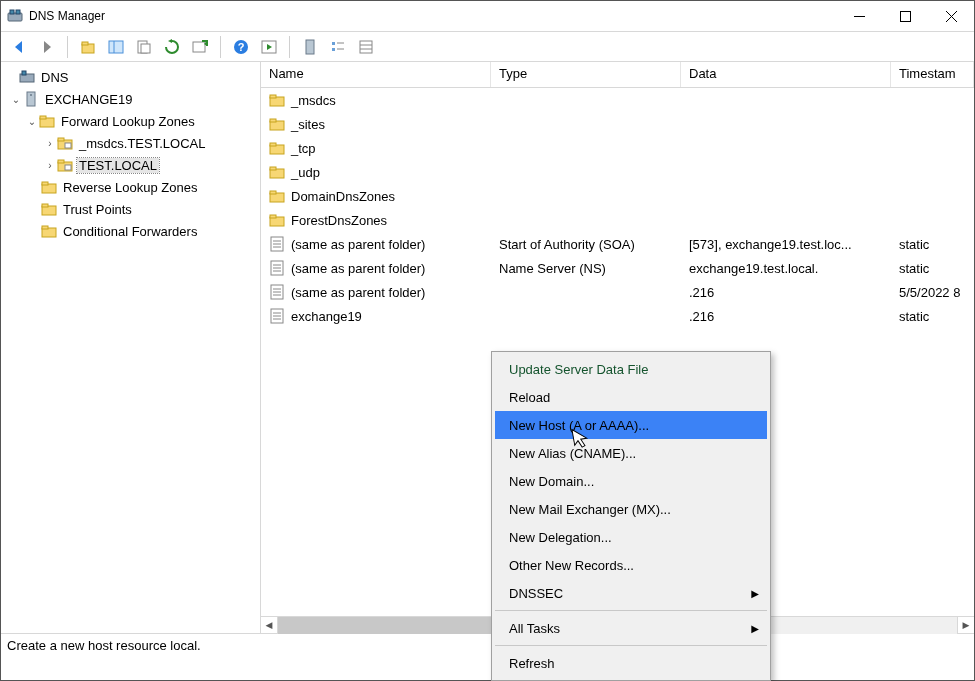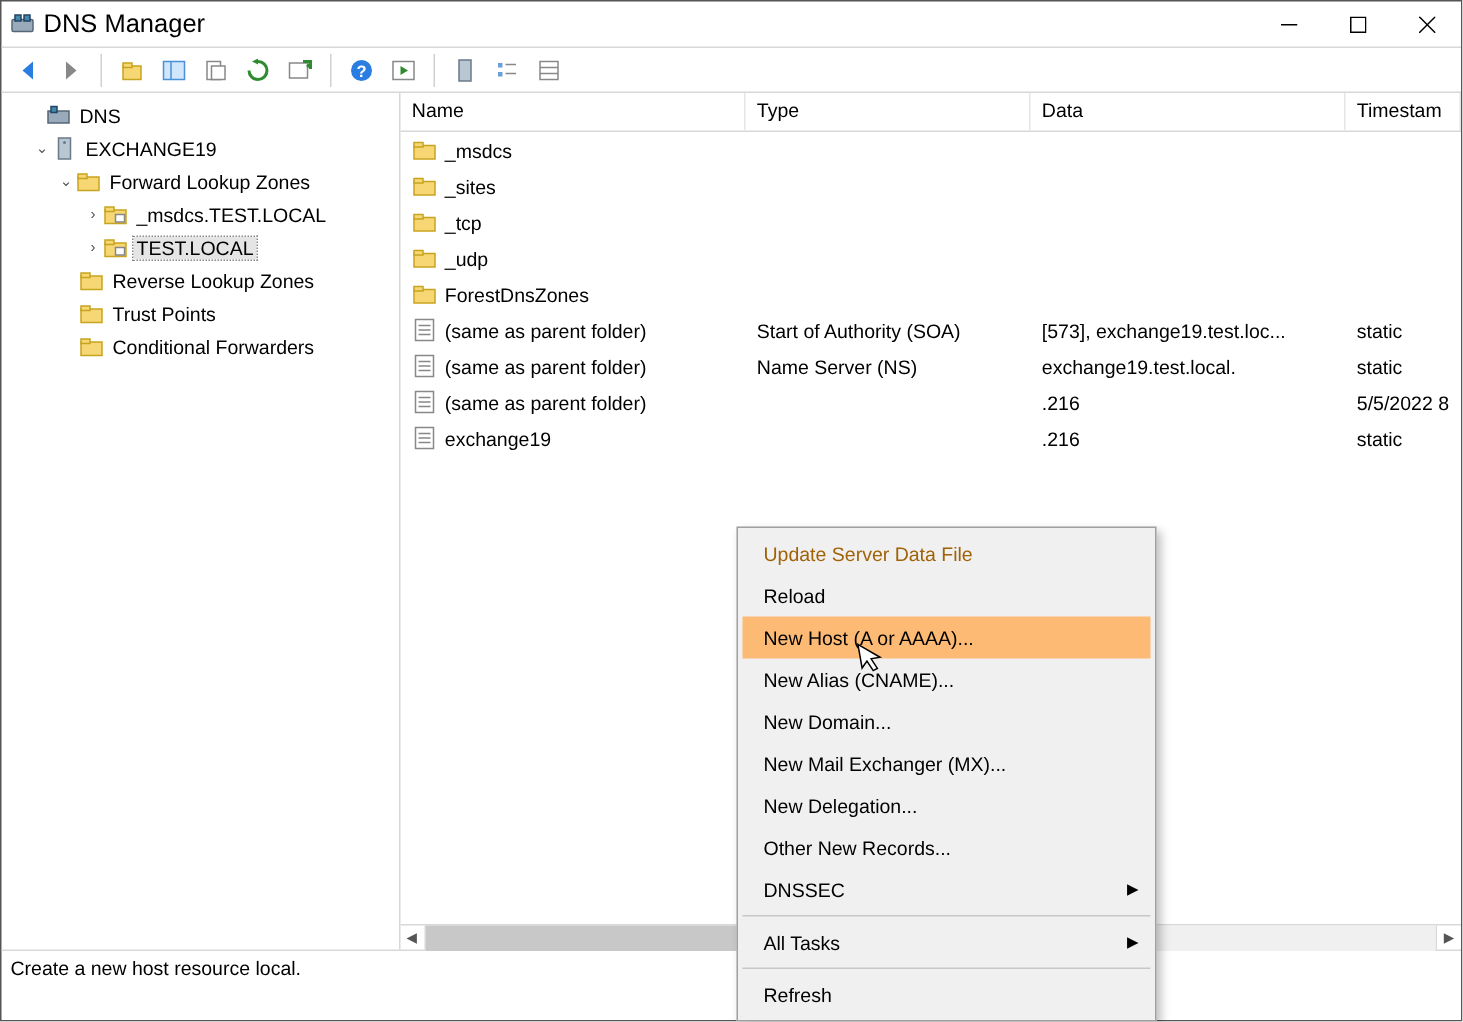--- a/index.html
+++ b/index.html
@@ -5,34 +5,34 @@
   * { box-sizing: border-box; }
   html, body {
     margin: 0; padding: 0; width: 975px; height: 681px;
     font-family: "Segoe UI", Tahoma, sans-serif; font-size: 13px;
     background: #fff; color: #000; overflow: hidden;
   }
   .window { width: 975px; height: 681px; border: 1px solid #555; background: #fff; position: relative; }
   
   .titlebar { height: 30px; display: flex; align-items: center; padding: 0 0 0 6px; }
   .titlebar .title-icon { width: 16px; height: 16px; margin-right: 6px; }
-  .titlebar .title-text { flex: 1; font-size: 17px; }
+  .titlebar .title-text { flex: 1; font-size: 12px; }
   .winbtns { display: flex; height: 30px; }
   .winbtn { width: 46px; display: flex; align-items: center; justify-content: center; cursor: default; }
   
   .menubar { height: 26px; display: flex; align-items: center; padding: 0 6px; border-top: 1px solid #e5e5e5; }
   .menubar .mi { padding: 0 10px; height: 26px; display: flex; align-items: center; cursor: default; }
   hr.sep { border: none; border-top: 1px solid #d8d8d8; margin: 0; }
   
   .toolbar { height: 30px; display: flex; align-items: center; padding: 0 6px; gap: 4px; border-bottom: 1px solid #d8d8d8; }
   .tbtn { width: 24px; height: 24px; display: flex; align-items: center; justify-content: center; cursor: default; }
   .tsep { width: 1px; height: 22px; background: #d0d0d0; margin: 0 4px; }
   
   .main { display: flex; height: calc(681px - 30px - 26px - 30px - 24px); }
-  .tree { width: 260px; border-right: 1px solid #d8d8d8; padding: 4px 2px; overflow: hidden; margin-left: 12px; }
+  .tree { width: 260px; border-right: 1px solid #d8d8d8; padding: 4px 2px; overflow: hidden; }
   .tree-row { display: flex; align-items: center; height: 22px; white-space: nowrap; cursor: default; }
   .expander { width: 14px; display: flex; justify-content: center; color: #555; font-size: 10px; }
   .tree-icon { width: 16px; height: 16px; margin-right: 4px; flex-shrink: 0; }
   .tree-label { padding: 0 2px; }
   .tree-label.selected { background: #e5e5e5; outline: 1px dotted #888; }
   
   .list { flex: 1; display: flex; flex-direction: column; position: relative; }
   .list-header { display: flex; height: 26px; border-bottom: 1px solid #d8d8d8; }
   .list-header .col { padding: 4px 8px; border-right: 1px solid #e5e5e5; font-weight: 400; cursor: default; }
   .col-name { width: 230px; }
@@ -45,22 +45,22 @@
   .row-icon { width: 16px; height: 16px; margin-right: 6px; flex-shrink: 0; }
   .hscroll { height: 17px; border-top: 1px solid #d8d8d8; display: flex; align-items: center; }
   .hscroll .sbtn { width: 17px; height: 17px; border-right: 1px solid #d8d8d8; display:flex; align-items:center; justify-content:center; font-size:9px; color:#555;}
   .hscroll .track { flex:1; background:#f0f0f0; height:17px; position:relative; }
   .hscroll .thumb { position:absolute; left:0; top:0; height:17px; width:220px; background:#c8c8c8; }
   
   .statusbar { height: 24px; border-top: 1px solid #d8d8d8; padding: 0 6px; display: flex; align-items: center; font-size: 13px; }
   
   .ctx { position: absolute; left: 490px; top: 350px; width: 280px; background: #f0f0f0; border: 1px solid #a0a0a0; box-shadow: 3px 3px 6px rgba(0,0,0,.25); padding: 3px; }
   .ctx-item { height: 28px; display: flex; align-items: center; padding: 0 24px 0 14px; cursor: default; position: relative; }
-  .ctx-item.disabled { color: #a16207; }
-  .ctx-item.hl { background: #fdba74; }
+  .ctx-item.disabled { color: #14532d; }
+  .ctx-item.hl { background: #3b82f6; }
   .ctx-sep { height: 1px; background: #c8c8c8; margin: 3px 0; }
   .ctx-arrow { position: absolute; right: 8px; font-size: 10px; }
   
   .cursor { position: absolute; left: 572px; top: 426px; font-size: 18px; transform: rotate(-10deg); pointer-events: none;}
 </style>
 </head>
 <body>
 
 <div class="window">
 
@@ -297,20 +297,32 @@
             <div class="cell col-type"></div>
             <div class="cell col-data"></div>
             <div class="cell col-ts"></div>
           </div>
           <div class="list-row">
             <div class="cell col-name" style="display:flex;align-items:center">
               <span class="row-icon"><svg viewBox="0 0 16 16">
                   <rect x="1" y="5" width="14" height="9" fill="#f7d774" stroke="#c7a41f"></rect>
                   <rect x="1" y="3" width="6" height="3" fill="#f7d774" stroke="#c7a41f"></rect>
                 </svg></span>
+              <span>DomainDnsZones</span>
+            </div>
+            <div class="cell col-type"></div>
+            <div class="cell col-data"></div>
+            <div class="cell col-ts"></div>
+          </div>
+          <div class="list-row">
+            <div class="cell col-name" style="display:flex;align-items:center">
+              <span class="row-icon"><svg viewBox="0 0 16 16">
+                  <rect x="1" y="5" width="14" height="9" fill="#f7d774" stroke="#c7a41f"></rect>
+                  <rect x="1" y="3" width="6" height="3" fill="#f7d774" stroke="#c7a41f"></rect>
+                </svg></span>
               <span>ForestDnsZones</span>
             </div>
             <div class="cell col-type"></div>
             <div class="cell col-data"></div>
             <div class="cell col-ts"></div>
           </div>
           <div class="list-row">
             <div class="cell col-name" style="display:flex;align-items:center">
               <span class="row-icon"><svg viewBox="0 0 16 16">
                   <rect x="2" y="1" width="12" height="14" fill="#fff" stroke="#888"></rect>

